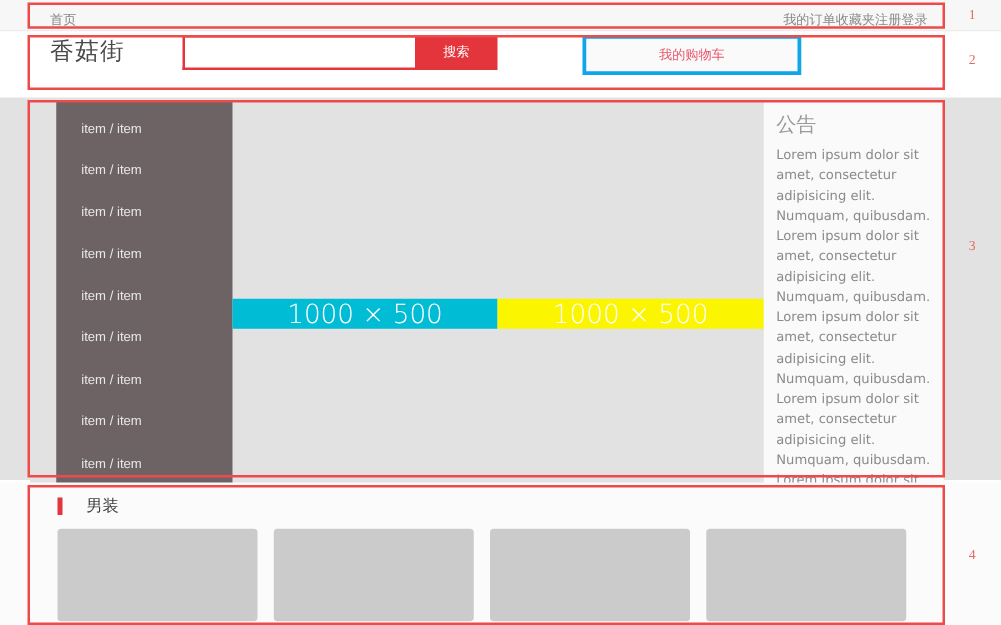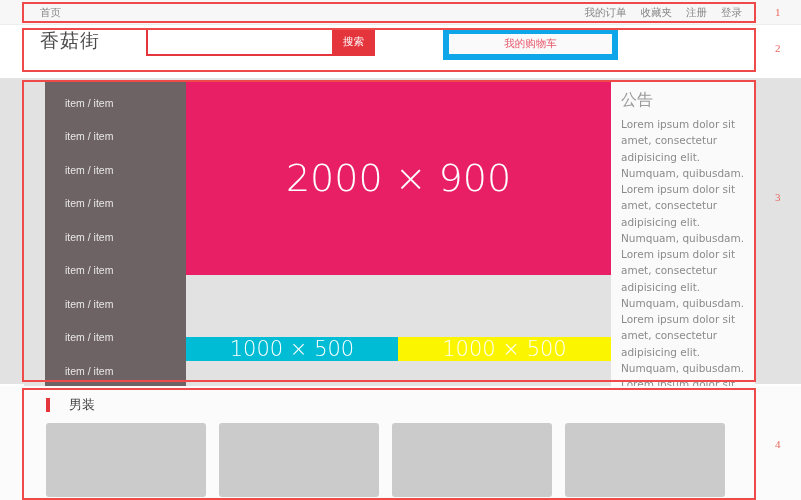--- a/index.html
+++ b/index.html
@@ -39,31 +39,31 @@
     left: 0; top: 0;
     width: 801px; height: 25px;
     background: #f7f7f7;
     border-bottom: 1px solid #ededed;
   }
   .topbar-inner {
     position: absolute;
     left: 22px; top: 2px;
     width: 734px; height: 21px;
     display: flex;
-    align-items: center;
+    align-items: flex-end;
     justify-content: space-between;
     padding: 0 14px 0 18px;
   }
   .topbar a {
     color: #888;
     font-size: 10.5px;
     text-decoration: none;
     white-space: nowrap;
   }
-  .topbar-right { display: flex; gap: 14px; align-items: center; }
+  .topbar-right { display: flex; align-items: center; }
 
   
   .header {
     position: absolute;
     left: 0; top: 26px;
     width: 801px; height: 50px;
     background: #fff;
   }
   .header-inner {
     position: absolute;
@@ -90,35 +90,35 @@
     height: 28px;
     border: 2px solid #e4343c;
     border-right: none;
     background: #fff;
     outline: none;
     padding: 0 6px;
     font-size: 11px;
     font-family: "Liberation Sans", sans-serif;
   }
   .search-btn {
-    width: 43px;
+    width: 66px;
     height: 28px;
     background: #e4343c;
     color: #fff;
     border: none;
     font-size: 10.5px;
     cursor: pointer;
     font-family: "Liberation Sans", sans-serif;
   }
   .cart-btn {
     margin-left: 68px;
     width: 175px;
     height: 32px;
     background: #fafafa;
-    border: 6px solid #0ea5e9;
+    border: 3px solid #0ea5e9;
     color: #e8566a;
     font-size: 10.5px;
     cursor: pointer;
     font-family: Liberation Sans, sans-serif;
   }
 
   
   .hero {
     position: absolute;
     left: 0; top: 78px;
@@ -325,21 +325,20 @@
         </div>
       <div class="sidebar-item">
           <span>item / item</span>
         </div>
       <div class="sidebar-item">
           <span>item / item</span>
         </div>
     </nav>
 
     <div class="banners">
-      <div class="banner-main">2000 × 900</div>
       <div class="banner-row">
         <div class="banner-cyan">1000 × 500</div>
         <div class="banner-yellow">1000 × 500</div>
       </div>
     </div>
 
     <aside class="aside">
       <div class="notice-title">公告</div>
       <div class="notice-body">Lorem ipsum dolor sit amet, consectetur adipisicing elit. Numquam, quibusdam. Lorem ipsum dolor sit amet, consectetur adipisicing elit. Numquam, quibusdam. Lorem ipsum dolor sit amet, consectetur adipisicing elit. Numquam, quibusdam. Lorem ipsum dolor sit amet, consectetur adipisicing elit. Numquam, quibusdam. Lorem ipsum dolor sit amet, consectetur adipisicing elit. Numquam, quibusdam.</div>
     </aside>

